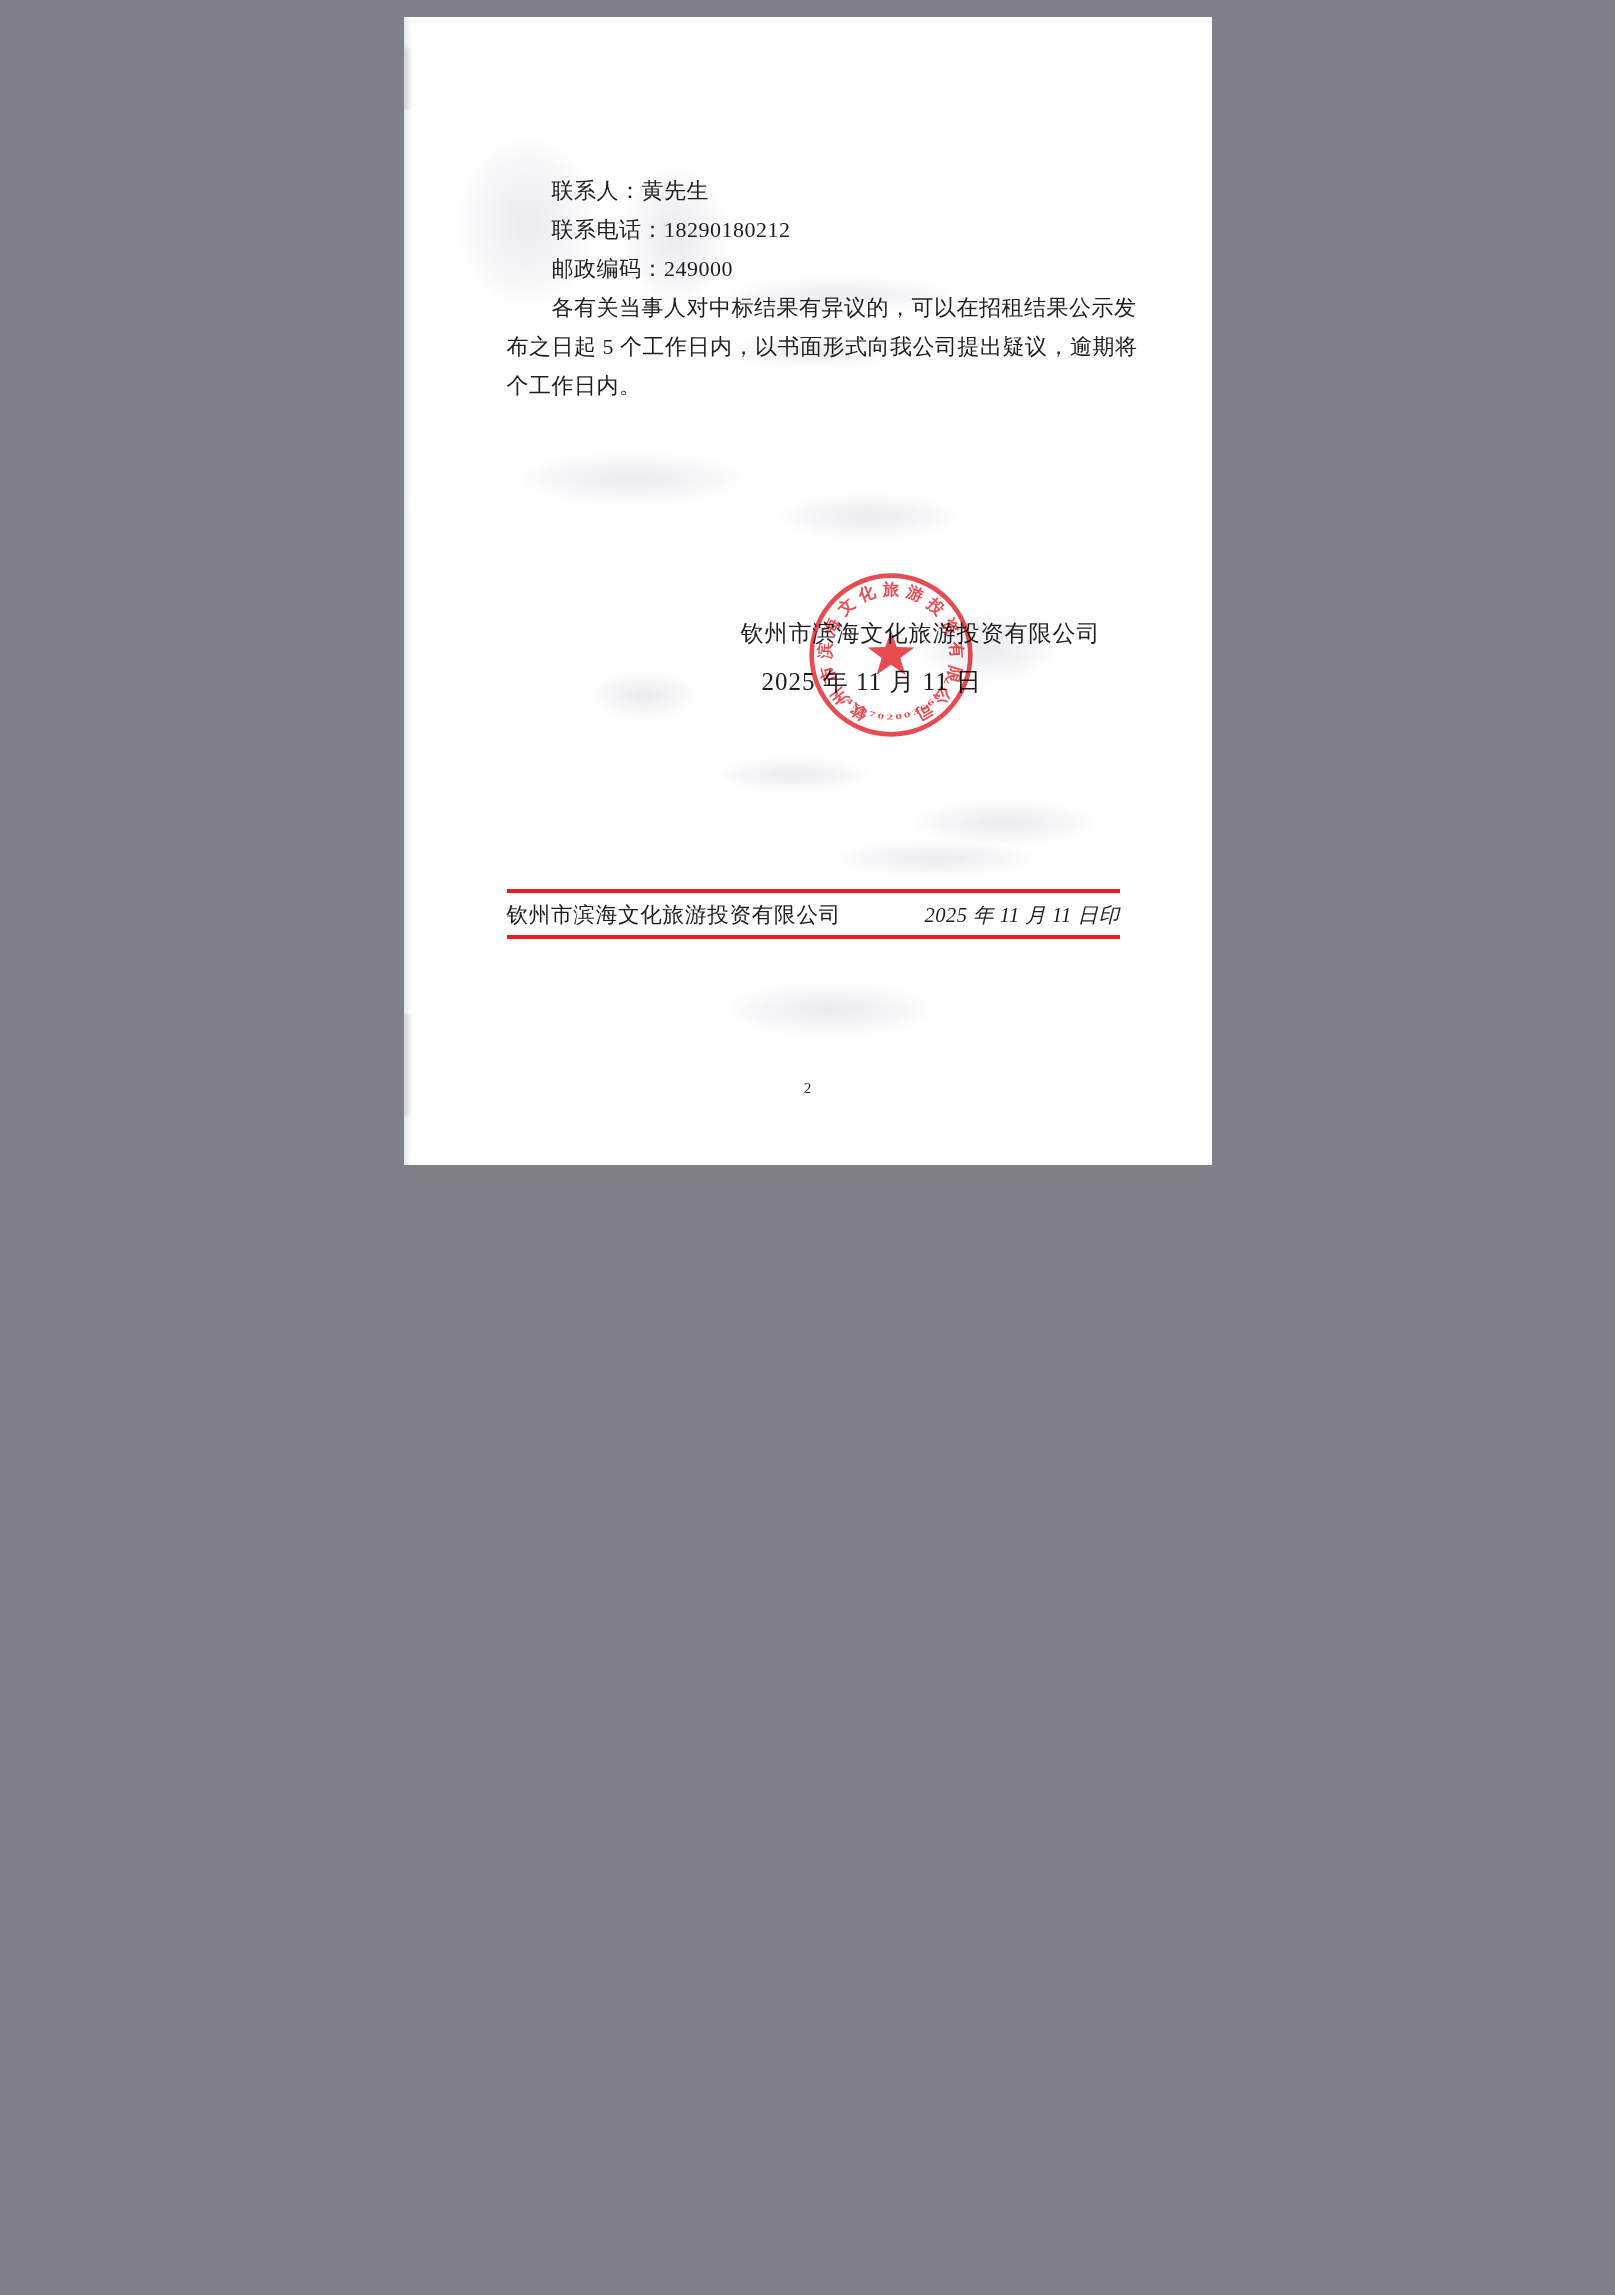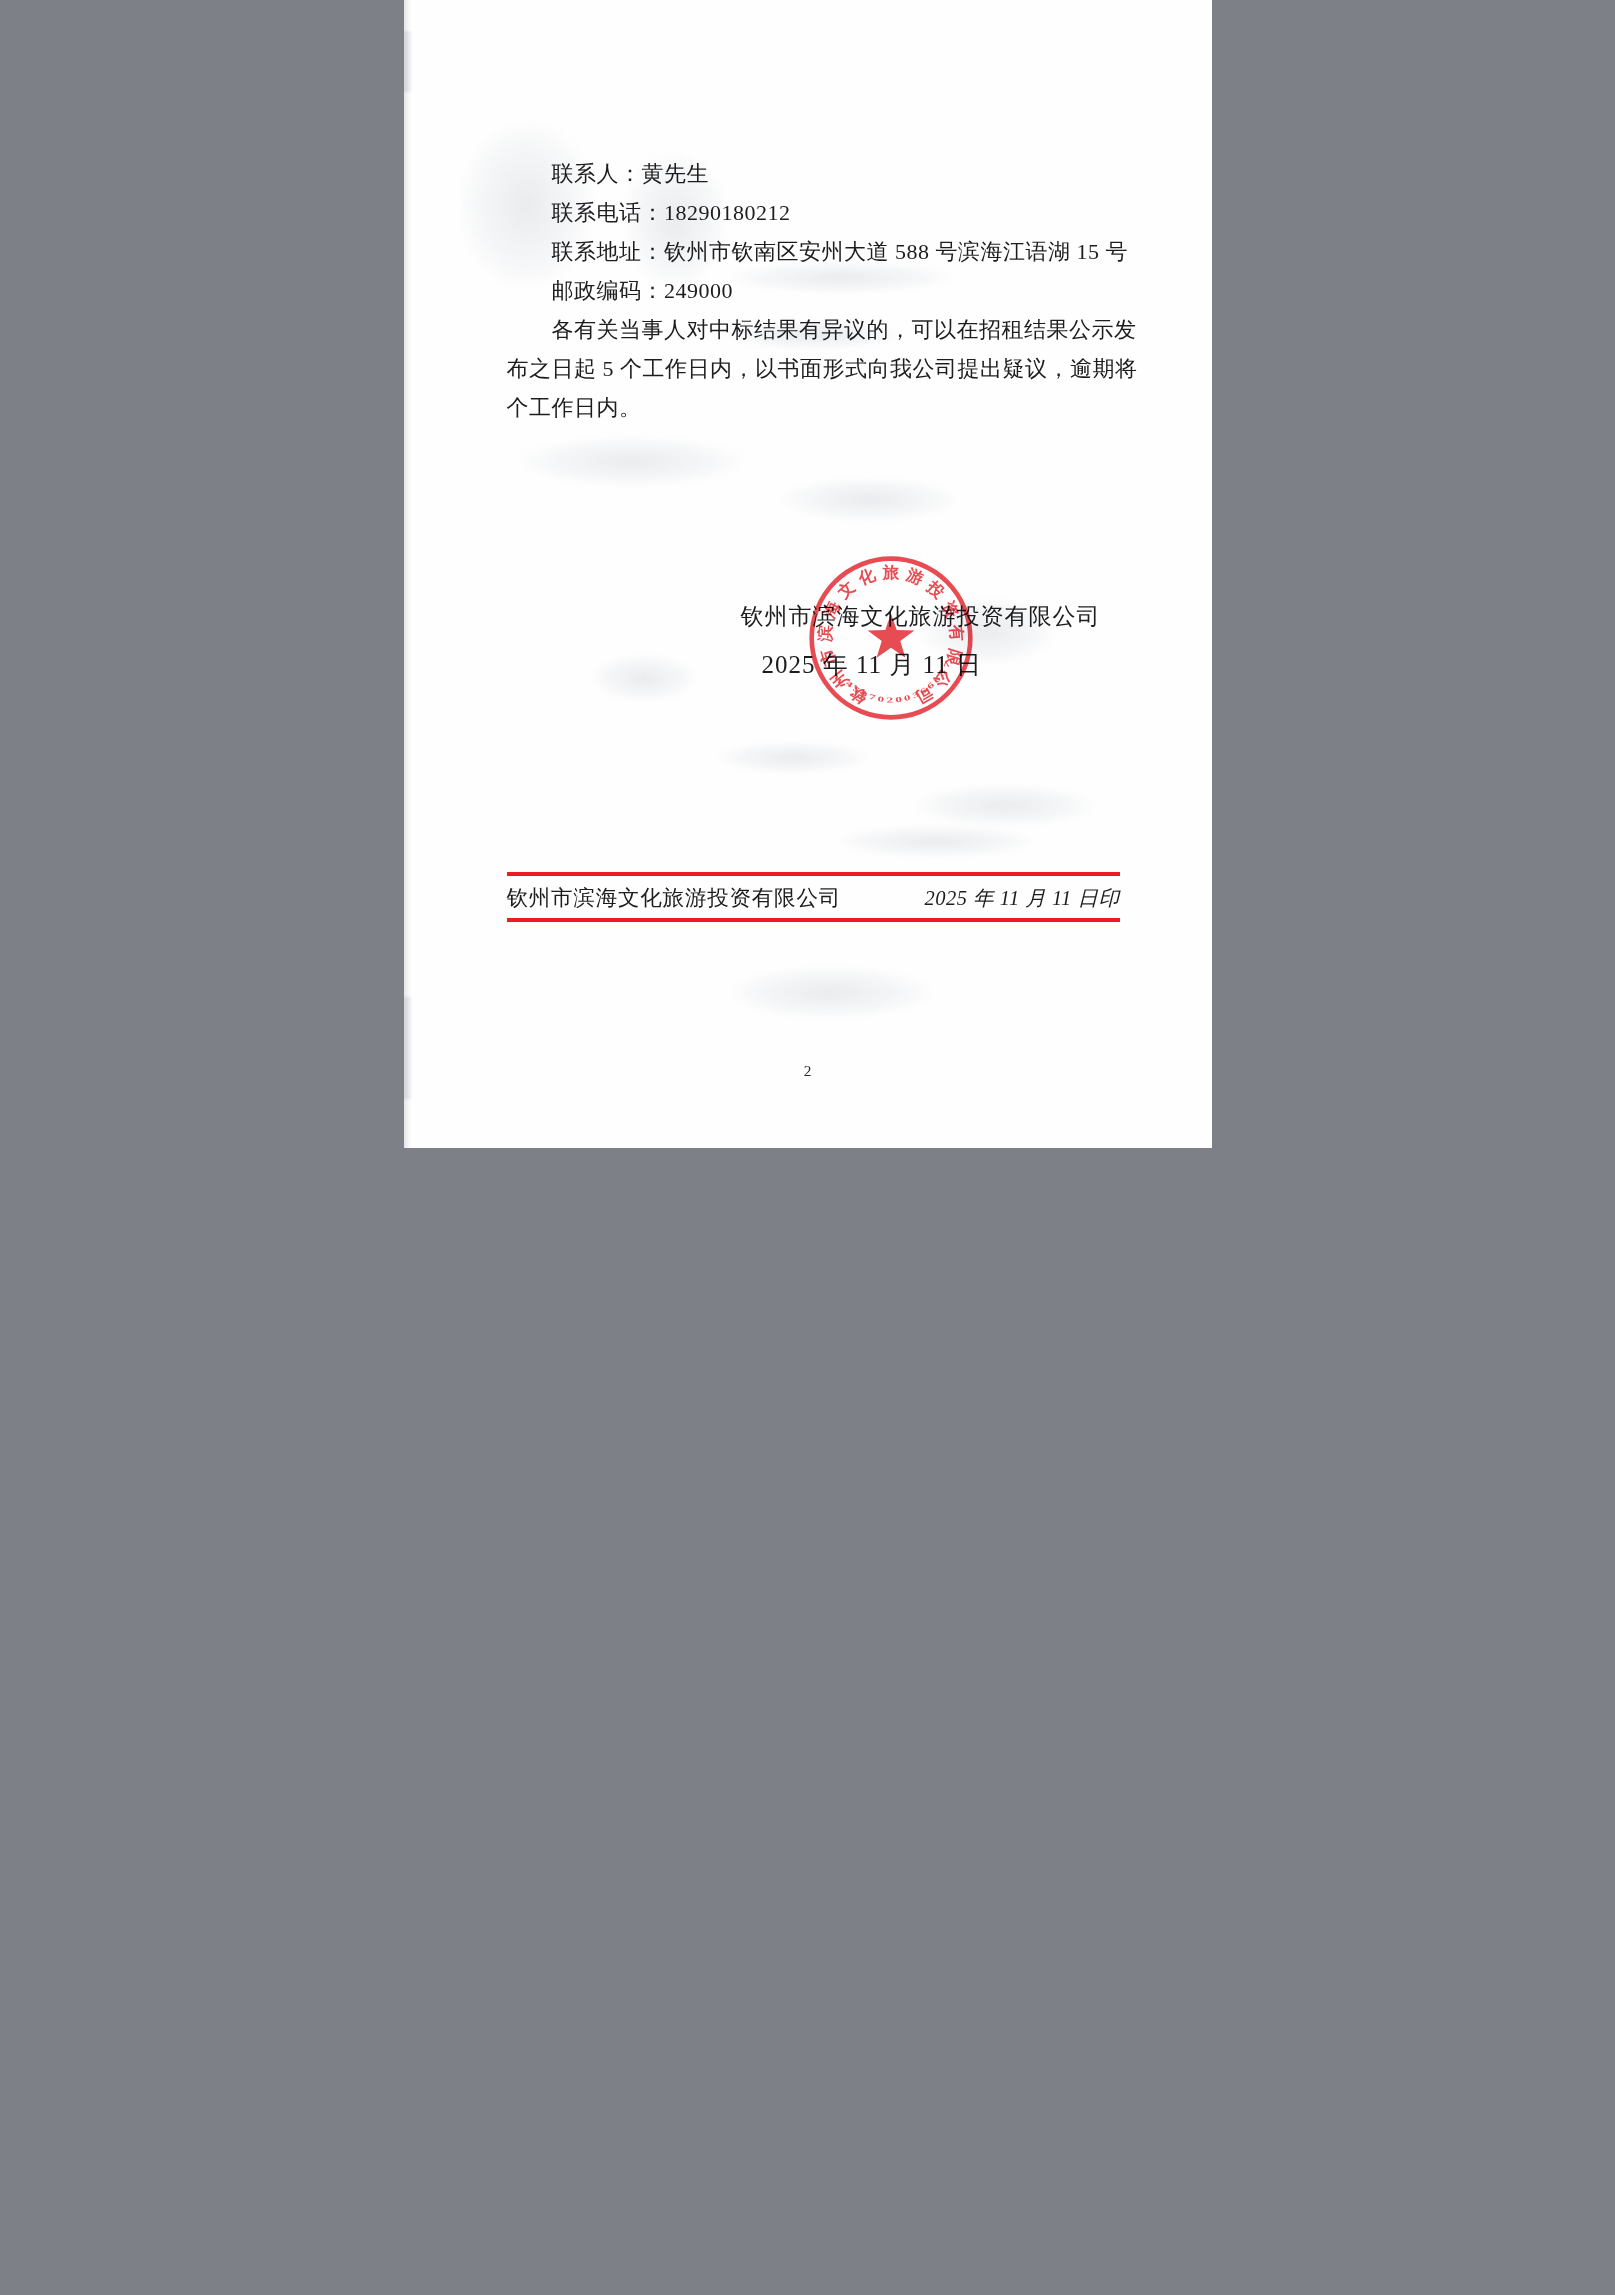--- a/index.html
+++ b/index.html
@@ -1,20 +1,20 @@
 <!DOCTYPE html>
 <html style="font-size:8.2px"><head>
 <meta charset="utf-8">
 <style>
   * { margin:0; padding:0; box-sizing:border-box; }
   html,body { background:#7d8086; }
   .page {
     position:relative;
     width:808px; height:1148px;
-    margin:0 auto;
+    margin:17px auto;
     background:#fefefe;
     overflow:hidden;
     font-family:"Liberation Serif", serif;
     color:#1d1d1f;
   }
   
   .scan-edge {
     position:absolute; left:0; top:0; width:8.2px; height:100%;
     background:linear-gradient(to right, rgba(120,128,138,.20), rgba(120,128,138,.06) 55%, transparent);
   }
@@ -91,21 +91,20 @@
   <div class="blob" style="left:517px; top:598px; width:133px; height:66px;"></div>
   <div class="blob" style="left:189px; top:655px; width:102px; height:46px;"></div>
   <div class="blob" style="left:315px; top:742px; width:148px; height:31px;"></div>
   <div class="blob" style="left:511px; top:785px; width:179px; height:41px;"></div>
   <div class="blob" style="left:435px; top:826px; width:194px; height:31px;"></div>
   <div class="blob" style="left:327px; top:967px; width:199px; height:51px;"></div>
 
   <main class="body-text">
     <p class="indent">联系人：黄先生</p>
     <p class="indent">联系电话：18290180212</p>
-    <p class="indent">联系地址：钦州市钦南区安州大道 588 号滨海江语湖 15 号</p>
     <p class="indent">邮政编码：249000</p>
     <p class="indent">各有关当事人对中标结果有异议的，可以在招租结果公示发</p>
     <p>布之日起 5 个工作日内，以书面形式向我公司提出疑议，逾期将</p>
     <p>个工作日内。</p>
   </main>
 
   <div class="sig-company">钦州市滨海文化旅游投资有限公司</div>
   <div class="sig-date">2025 年 11 月 11 日</div>
 
   <svg class="seal" width="174" height="174" viewBox="-170 -170 340 340" id="seal-svg">

